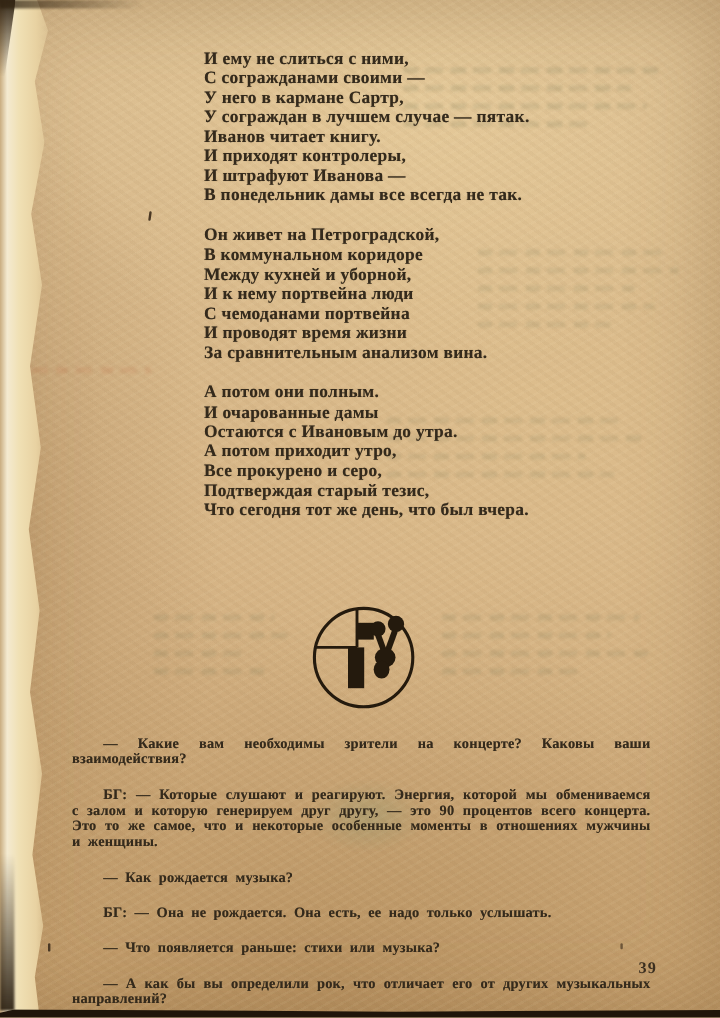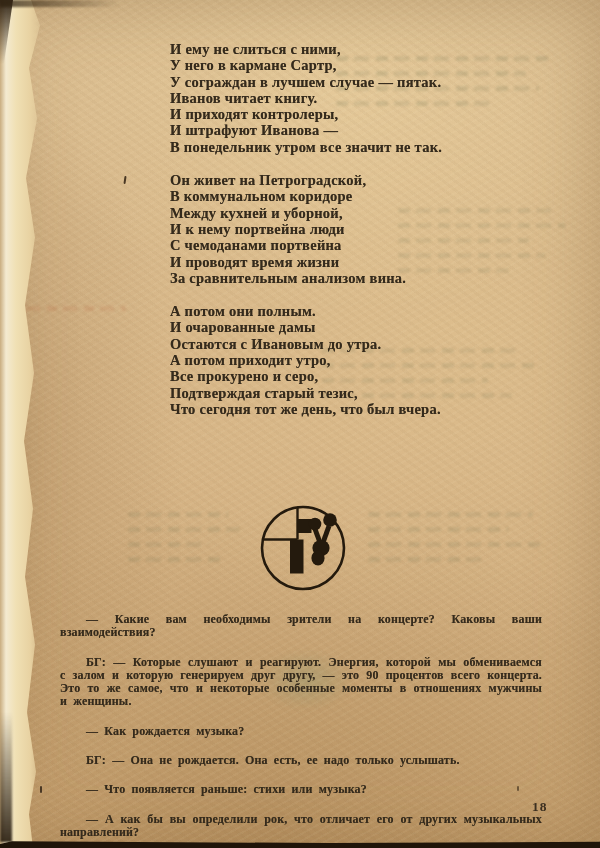--- a/index.html
+++ b/index.html
@@ -151,26 +151,27 @@
   <div class="edge-bl"></div>
   <div class="bottom-band"></div>
 
   <div class="speck" style="left:124px; top:176px; width:2px; height:8px; transform:rotate(8deg);"></div>
   <div class="speck" style="left:40px; top:786px; width:2px; height:7px;"></div>
   <div class="speck" style="left:517px; top:786px; width:2px; height:5px; opacity:.7;"></div>
 
   <div class="poem">
     <div class="stanza">
       <div>И ему не слиться с ними,</div>
+      <div>С согражданами своими —</div>
       <div>У него в кармане Сартр,</div>
       <div>У сограждан в лучшем случае — пятак.</div>
       <div>Иванов читает книгу.</div>
       <div>И приходят контролеры,</div>
       <div>И штрафуют Иванова —</div>
-      <div>В понедельник утром все значит не так.</div>
+      <div>В понедельник дамы все всегда не так.</div>
     </div>
     <div class="stanza">
       <div>Он живет на Петроградской,</div>
       <div>В коммунальном коридоре</div>
       <div>Между кухней и уборной,</div>
       <div>И к нему портвейна люди</div>
       <div>С чемоданами портвейна</div>
       <div>И проводят время жизни</div>
       <div>За сравнительным анализом вина.</div>
     </div>
@@ -206,15 +207,15 @@
   <div class="interview">
     <p>— Какие вам необходимы зрители на концерте? Каковы ваши взаимодействия?</p>
     <p>БГ: — Которые слушают и реагируют. Энергия, которой мы обмениваемся с залом и которую генерируем друг другу, — это 90 процентов всего концерта. Это то же самое, что и некоторые особенные моменты в отношениях мужчины и женщины.</p>
     <p>— Как рождается музыка?</p>
     <p>БГ: — Она не рождается. Она есть, ее надо только услышать.</p>
     <p>— Что появляется раньше: стихи или музыка?</p>
     <p>— А как бы вы определили рок, что отличает его от других музыкальных направлений?</p>
     <p>БГ: — Определить — значит ограничить.</p>
   </div>
 
-  <div class="pagenum">18</div>
+  <div class="pagenum">39</div>
 
 </div>
 
 </body></html>

